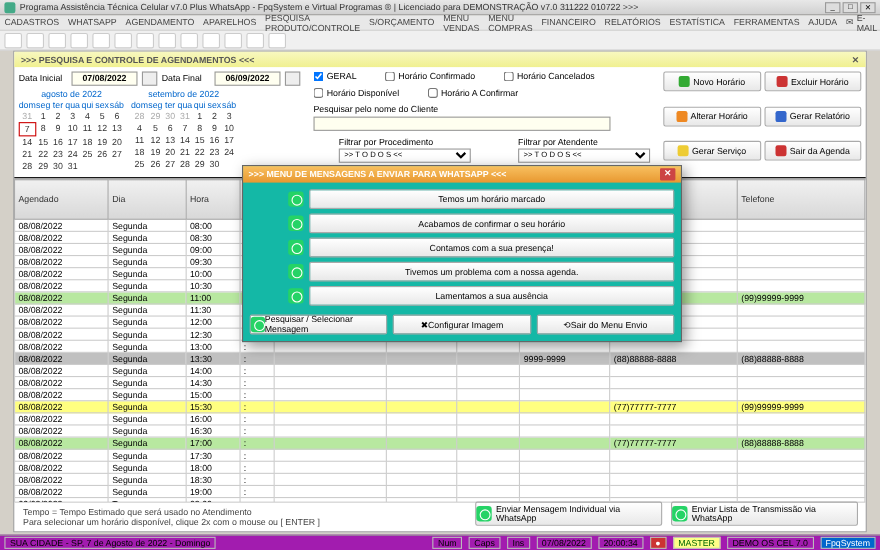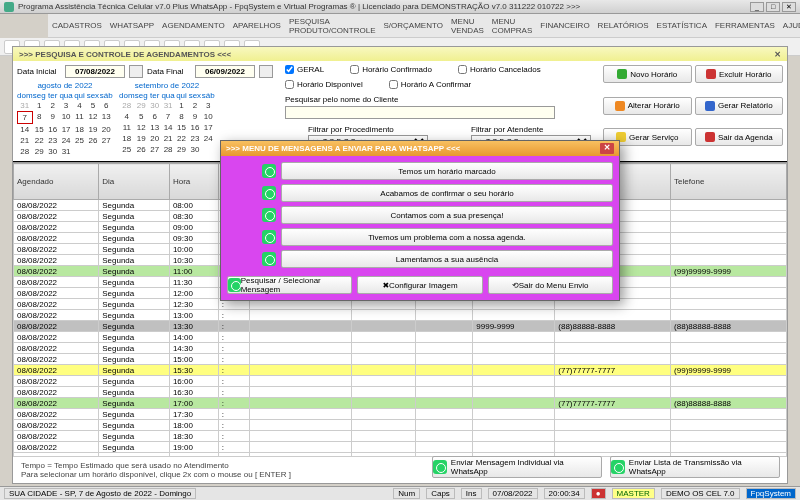--- a/index.html
+++ b/index.html
@@ -2,21 +2,21 @@
 <html><head>
 <meta charset="utf-8">
 <style>
 * { box-sizing: border-box; margin: 0; padding: 0; font-family: Tahoma, Arial, sans-serif; font-size: 8px; }
 body { background: #d4d0c8; width: 800px; height: 500px; overflow: hidden; position: relative; }
 .titlebar { background: linear-gradient(#e8e8e8, #d0d0d0); height: 14px; display: flex; align-items: center; padding: 0 4px; border-bottom: 1px solid #999; }
 .titlebar .icon { width: 10px; height: 10px; background: #4a8; border-radius: 2px; margin-right: 4px; }
 .titlebar .title { flex: 1; color: #333; font-size: 8px; }
 .win-btns { display: flex; gap: 2px; }
 .win-btns span { width: 14px; height: 10px; background: #ddd; border: 1px solid #999; display: inline-flex; align-items: center; justify-content: center; font-size: 7px; cursor: pointer; }
-.menubar { background: #e8e8e8; height: 24px; display: flex; align-items: center; padding: 0 4px; gap: 8px; border-bottom: 1px solid #ccc; margin-left: 48px; }
+.menubar { background: #e8e8e8; height: 14px; display: flex; align-items: center; padding: 0 4px; gap: 8px; border-bottom: 1px solid #ccc; }
 .menubar span { color: #444; cursor: pointer; }
 .menubar .email { margin-left: auto; display: flex; align-items: center; gap: 3px; }
 .toolbar { background: #f0f0f0; height: 18px; display: flex; align-items: center; padding: 0 4px; gap: 4px; border-bottom: 1px solid #ccc; }
 .toolbar .tbtn { width: 16px; height: 14px; background: #fff; border: 1px solid #ccc; border-radius: 2px; }
 .main { position: absolute; top: 46px; left: 12px; right: 12px; bottom: 16px; background: #fff; border: 1px solid #999; display: flex; flex-direction: column; }
 .panel-header { background: linear-gradient(#f8f8c0, #f0f090); height: 14px; display: flex; align-items: center; padding: 4px 6px; color: #555; font-weight: bold; }
 .panel-header .close { margin-left: auto; cursor: pointer; }
 .top-controls { display: flex; padding: 4px; gap: 6px; border-bottom: 1px solid #000000; }
 .date-block { display: flex; flex-direction: column; gap: 2px; }
 .date-row { display: flex; align-items: center; gap: 4px; }
@@ -48,24 +48,24 @@
 th { background: linear-gradient(#f0f0f0,#d8d8d8); border: 1px solid #aaa; padding: 13px 3px; font-weight: normal; color: #333; font-size: 8px; text-align: left; }
 td { border: 1px solid #ccc; padding: 0 3px; font-size: 8px; height: 11px; white-space: nowrap; }
 tr.green td { background: #b8e8a0; }
 tr.yellow td { background: #ffff80; }
 tr.gray td { background: #c0c0c0; }
 .foot-note { padding: 4px 8px; color: #444; border-top: 1px solid #ccc; }
 .foot-btns { position: absolute; bottom: 22px; right: 20px; display: flex; gap: 8px; }
 .foot-btn { height: 22px; width: 170px; border: 1px solid #aaa; background: linear-gradient(#fff,#e8e8e8); display: flex; align-items: center; justify-content: center; gap: 4px; cursor: pointer; border-radius: 2px; }
 .wa-ic { width: 14px; height: 14px; background: #25d366; border-radius: 3px; position: relative; }
 .wa-ic::after { content: ""; position: absolute; top: 3px; left: 3px; width: 8px; height: 8px; border: 1.5px solid #fff; border-radius: 50%; }
-.statusbar { position: absolute; bottom: 0; left: 0; right: 0; height: 14px; background: #e5e5e5; border-top: 1px solid #999; display: flex; align-items: center; padding: 0 4px; gap: 6px; }
+.statusbar { position: absolute; bottom: 0; left: 0; right: 0; height: 14px; background: #a21caf; border-top: 1px solid #999; display: flex; align-items: center; padding: 0 4px; gap: 6px; }
 .statusbar .cell { border: 1px solid #bbb; padding: 0 4px; height: 11px; display: flex; align-items: center; }
 .statusbar .spacer { flex: 1; }
-.dialog { position: absolute; top: 140px; left: 220px; width: 400px; background: #d946ef; border: 1px solid #666; box-shadow: 4px 4px 12px rgba(0,0,0,0.4); z-index: 100; }
+.dialog { position: absolute; top: 150px; left: 220px; width: 400px; background: #14b8a6; border: 1px solid #666; box-shadow: 4px 4px 12px rgba(0,0,0,0.4); z-index: 100; }
 .dialog-title { background: linear-gradient(#f8c060,#e89830); height: 15px; display: flex; align-items: center; padding: 0 5px; color: #fff; font-weight: bold; }
 .dialog-title .dclose { margin-left: auto; width: 14px; height: 11px; background: #c44; color: #fff; text-align: center; cursor: pointer; border-radius: 1px; }
 .dialog-body { padding: 6px; display: flex; flex-direction: column; gap: 4px; }
 .msg-row { display: flex; align-items: center; gap: 5px; padding-left: 35px; }
 .msg-btn { flex: 1; height: 18px; border: 1px solid #aaa; background: linear-gradient(#fff,#e8e8e8); display: flex; align-items: center; justify-content: center; cursor: pointer; border-radius: 2px; }
 .dialog-actions { display: flex; gap: 5px; margin-top: 4px; }
 .dialog-actions .msg-btn { flex: 1; font-size: 7px; align-items: center; }
 .ic-green { background: #3a3; } .ic-red { background: #c33; } .ic-orange { background: #e82; } .ic-blue { background: #36c; } .ic-yellow { background: #ec3; }
 </style>
 </head>

